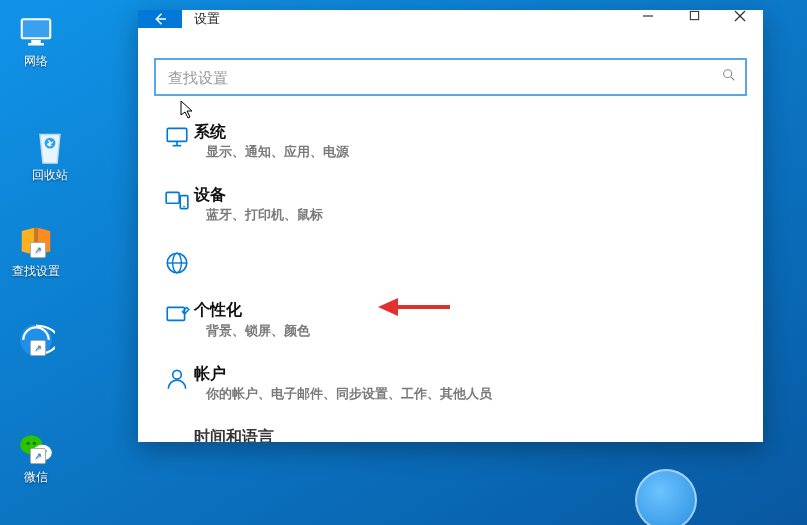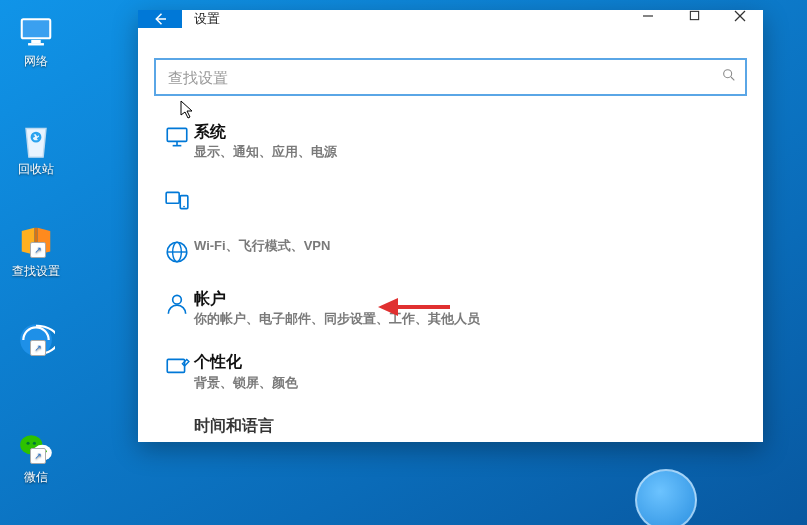--- a/index.html
+++ b/index.html
@@ -21,42 +21,42 @@
   .search-wrap{position:relative;border:2px solid #5aa6e6;height:34px;display:flex;align-items:center;padding:0 34px 0 10px;margin-bottom:14px;}
   .search-wrap input{border:0;outline:0;width:100%;font-size:15px;color:#c2410c;background:transparent;}
   .search-wrap input::placeholder{color:#999;}
   .search-icon{position:absolute;right:8px;top:50%;transform:translateY(-50%);color:#888;}
   .cursor{position:absolute;left:24px;top:40px;pointer-events:none;}
   .cat-list{padding-left:0;}
   .cat{display:flex;align-items:flex-start;padding:12px 6px 12px 6px;cursor:default;}
   .cat .icon{width:34px;flex:0 0 34px;display:flex;align-items:flex-start;justify-content:center;color:#0078d7;padding-top:2px;}
   .cat .txt{flex:1;font-weight:bold;}
   .cat .ttl{font-size:16px;color:#111;line-height:1.2;margin-bottom:2px;}
-  .cat .sub{font-size:13px;color:#7a7a7a;}
+  .cat .sub{font-size:13px;color:#7a7a7a;margin-left:12px;}
   .arrow-annot{position:absolute;pointer-events:none;}
   
   .bubble{position:absolute;right:110px;bottom:-6px;width:58px;height:58px;border-radius:50%;border:2px solid rgba(255,255,255,.5);background:radial-gradient(circle at 40% 35%,#6cc3ff,#2a8fe0);filter:blur(.5px);}
 </style>
 </head>
 <body>
 
 <div class="desktop">
 
   <div class="dicon" style="left:0px;top:12px;">
     <div class="img">
       <svg width="38" height="38" viewBox="0 0 24 24">
           <rect x="3" y="4" width="18" height="12" rx="1" fill="#3aa0f0" stroke="#fff" stroke-width="1.3"></rect>
           <rect x="9" y="17" width="6" height="2" fill="#fff"></rect>
           <rect x="7" y="19" width="10" height="1.5" fill="#fff"></rect>
         </svg>
     </div>
     <div class="lbl">网络</div>
   </div>
 
-  <div class="dicon" style="left:0px;top:120px;">
+  <div class="dicon" style="left:0px;top:126px;padding-left:14px;">
     <div class="img">
       <svg width="36" height="40" viewBox="0 0 24 28">
           <path d="M5 6 L19 6 L17 26 L7 26 Z" fill="#e8f4ff" stroke="#bcd9f0" stroke-width="1"></path>
           <path d="M9 12 a3 3 0 1 0 6 0 a3 3 0 1 0 -6 0" fill="none" stroke="#2aa3ef" stroke-width="1.6"></path>
           <path d="M12 9 l1.5 2 M15 12 l-2 1.5 M9 12 l2 -1" stroke="#2aa3ef" stroke-width="1.6" fill="none"></path>
         </svg>
     </div>
     <div class="lbl">回收站</div>
   </div>
 
@@ -160,58 +160,61 @@
         </div>
 
         <div class="cat">
           <div class="icon">
             <svg width="26" height="26" viewBox="0 0 24 24">
                 <rect x="2" y="5" width="12" height="10" rx="1" fill="none" stroke="#0078d7" stroke-width="1.5"></rect>
                 <rect x="15" y="8" width="7" height="12" rx="1" fill="none" stroke="#0078d7" stroke-width="1.5"></rect>
                 <circle cx="18.5" cy="18" r=".8" fill="#0078d7"></circle>
               </svg>
           </div>
+          <div class="txt">
+            <div class="ttl">设备</div>
+            <div class="sub">蓝牙、打印机、鼠标</div>
+          </div>
         </div>
 
         <div class="cat">
           <div class="icon">
             <svg width="26" height="26" viewBox="0 0 24 24">
                 <circle cx="12" cy="12" r="9" fill="none" stroke="#0078d7" stroke-width="1.5"></circle>
                 <ellipse cx="12" cy="12" rx="4" ry="9" fill="none" stroke="#0078d7" stroke-width="1.3"></ellipse>
                 <line x1="3" y1="12" x2="21" y2="12" stroke="#0078d7" stroke-width="1.3"></line>
               </svg>
           </div>
           <div class="txt">
-            <div class="sub">Wi-Fi、飞行模式、VPN</div>
+          </div>
+        </div>
+
+        <div class="cat">
+          <div class="icon">
+            <svg width="26" height="26" viewBox="0 0 24 24">
+                <rect x="3" y="5" width="16" height="12" rx="1" fill="none" stroke="#0078d7" stroke-width="1.5"></rect>
+                <path d="M17 9 L21 5 L23 7 L19 11 Z" fill="none" stroke="#0078d7" stroke-width="1.3"></path>
+              </svg>
+          </div>
+          <div class="txt">
+            <div class="ttl">个性化</div>
+            <div class="sub">背景、锁屏、颜色</div>
           </div>
         </div>
 
         <div class="cat">
           <div class="icon">
             <svg width="26" height="26" viewBox="0 0 24 24">
                 <circle cx="12" cy="8" r="4" fill="none" stroke="#0078d7" stroke-width="1.5"></circle>
                 <path d="M4 21 a8 8 0 0 1 16 0" fill="none" stroke="#0078d7" stroke-width="1.5"></path>
               </svg>
           </div>
           <div class="txt">
             <div class="ttl">帐户</div>
             <div class="sub">你的帐户、电子邮件、同步设置、工作、其他人员</div>
-          </div>
-        </div>
-
-        <div class="cat">
-          <div class="icon">
-            <svg width="26" height="26" viewBox="0 0 24 24">
-                <rect x="3" y="5" width="16" height="12" rx="1" fill="none" stroke="#0078d7" stroke-width="1.5"></rect>
-                <path d="M17 9 L21 5 L23 7 L19 11 Z" fill="none" stroke="#0078d7" stroke-width="1.3"></path>
-              </svg>
-          </div>
-          <div class="txt">
-            <div class="ttl">个性化</div>
-            <div class="sub">背景、锁屏、颜色</div>
           </div>
         </div>
 
         <div class="cat" style="opacity:.85">
           <div class="icon"></div>
           <div class="txt">
             <div class="ttl">时间和语言</div>
           </div>
         </div>
 

